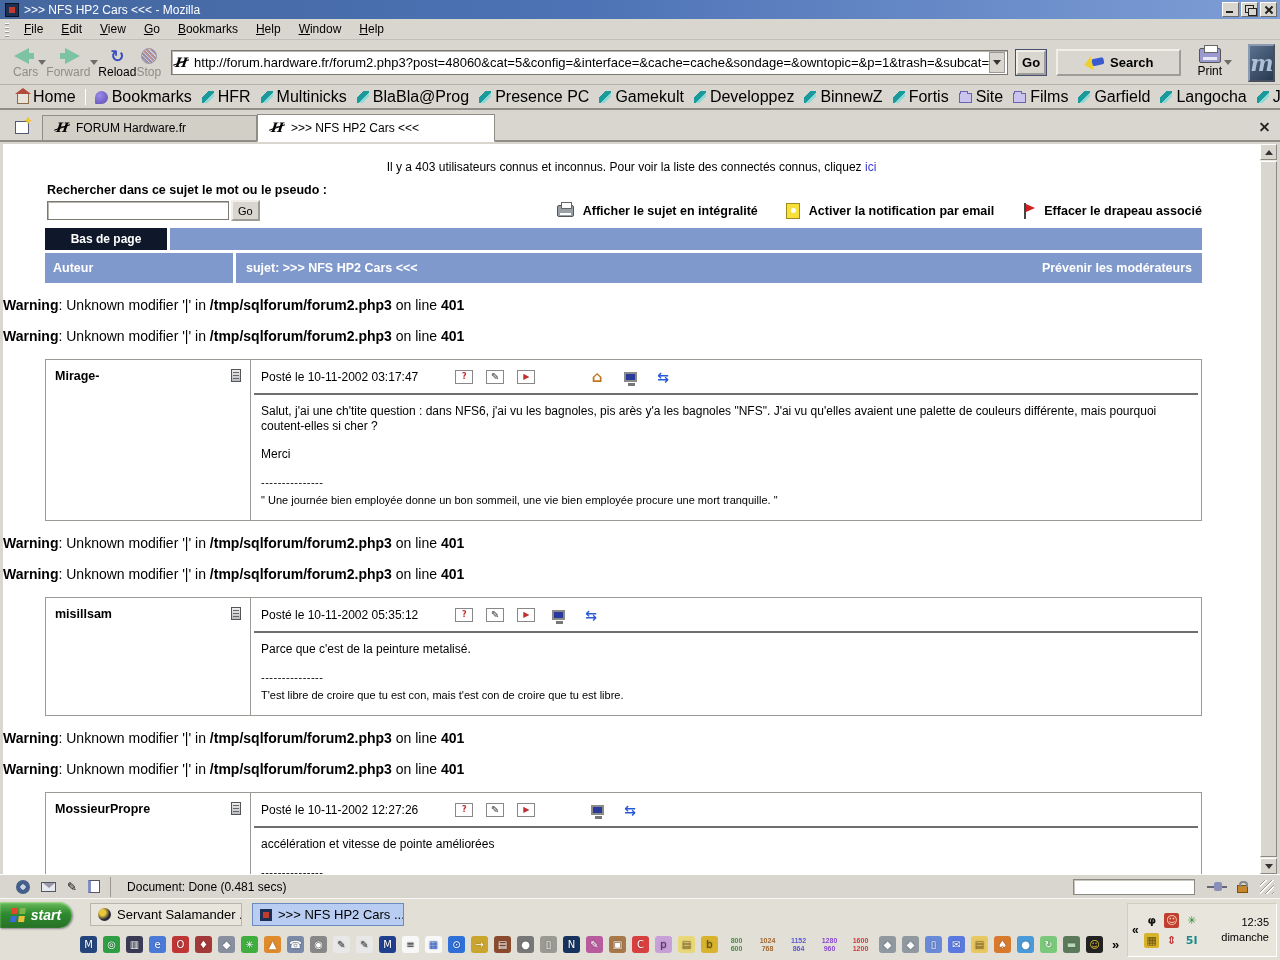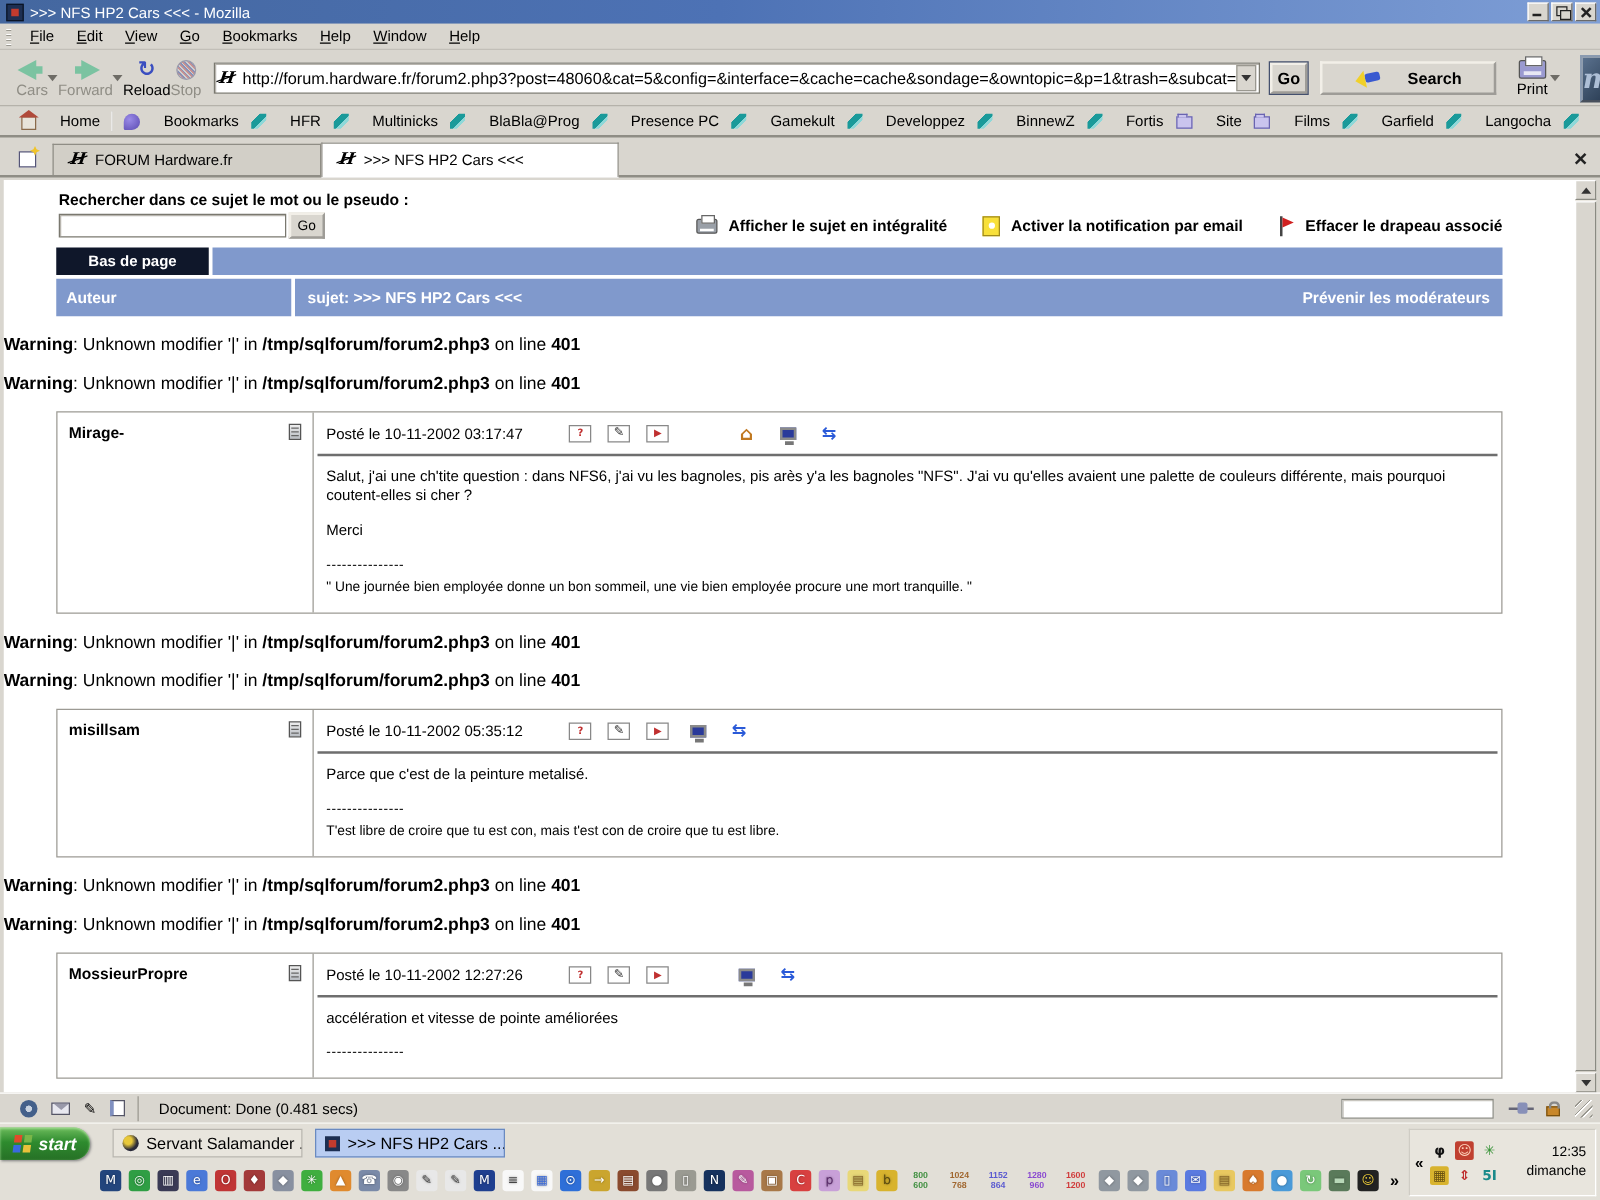--- a/index.html
+++ b/index.html
@@ -46,36 +46,36 @@
   .dd::after{content:"";border-left:4px solid transparent;border-right:4px solid transparent;border-top:5px solid #6e6c66}
   .urlwrap{flex:1;height:25px;background:#fff;border:1px solid #7a786f;box-shadow:inset 1px 1px 0 #b8b5ae;
     display:flex;align-items:center;margin:0 8px 0 10px;padding:0 2px}
   .hw-ic{width:15px;height:14px;font:italic bold 13px/14px "DejaVu Serif",serif;text-align:center;transform:skewX(-8deg);position:relative}
   .hw-ic::after{content:"";position:absolute;left:-1px;top:6px;width:16px;height:1px;background:#000;transform:rotate(-20deg)}
   .urltext{font-size:13px;white-space:nowrap;overflow:hidden;flex:1;margin-left:5px}
   .urldd{width:16px;height:21px;display:flex;align-items:center;justify-content:center;background:#d9d6cf;border:1px solid #9a9890}
   .urldd::after{content:"";border-left:4px solid transparent;border-right:4px solid transparent;border-top:5px solid #333}
   .gobtn{min-width:30px;height:25px;border:2px outset #f2efe8;background:#d9d6cf;outline:1px solid #44506e;
     font-weight:bold;font-size:13px;display:flex;align-items:center;justify-content:center;margin-right:10px}
-  .searchbtn{height:27px;border:2px outset #f2efe8;background:#d9d6cf;display:flex;align-items:center;gap:22px;
+  .searchbtn{height:27px;border:2px outset #f2efe8;background:#d9d6cf;display:flex;align-items:center;gap:6px;
     padding:0 26px;font-weight:bold;font-size:13px;margin-right:16px}
   .flash-ic{width:20px;height:13px;position:relative;transform:rotate(-12deg)}
   .flash-ic::before{content:"";position:absolute;left:8px;top:3px;width:12px;height:7px;background:#3a5ad0;border-radius:2px}
   .flash-ic::after{content:"";position:absolute;left:0;top:0;border-top:7px solid transparent;border-bottom:7px solid transparent;border-right:8px solid #f0d02a}
   .printgrp{display:flex;align-items:center;margin-right:12px}
   .printbtn{display:flex;flex-direction:column;align-items:center;font-size:12px;gap:1px}
   .printer-big{width:22px;height:15px;background:#9a9ad0;border:1px solid #555;border-radius:2px;position:relative}
   .printer-big::before{content:"";position:absolute;left:4px;top:-4px;width:12px;height:6px;background:#fff;border:1px solid #666}
   .printer-big::after{content:"";position:absolute;left:3px;bottom:2px;width:14px;height:3px;background:#e8e8f4}
   .mozlogo{width:48px;height:38px;margin-left:2px;border:2px outset #8a9ab0;display:flex;align-items:center;justify-content:center;
     background:linear-gradient(135deg,#5a718e,#27394f);color:#aebfd6;font:italic bold 22px/38px "DejaVu Serif",serif}
   
   #bmbar{position:absolute;top:86px;left:0;right:0;height:24px;background:#d9d6cf;display:flex;align-items:center;
     padding:0 4px;border-bottom:2px solid #8f8d85;overflow:hidden}
-  .bmitem{display:flex;align-items:center;gap:19px;font-size:12px;padding:2px 5px;white-space:nowrap}
+  .bmitem{display:flex;align-items:center;gap:4px;font-size:16px;padding:2px 5px;white-space:nowrap}
   .ic-home{width:12px;height:11px;background:#e8e4da;border:1px solid #8a6a4a;position:relative;margin-top:2px}
   .ic-home::before{content:"";position:absolute;left:-3px;top:-6px;border-left:8px solid transparent;border-right:8px solid transparent;border-bottom:6px solid #b04a3a}
   .ic-bird{width:13px;height:13px;border-radius:50% 50% 50% 10%;background:radial-gradient(circle at 35% 35%,#9a8ae8,#5a4ab0)}
   .ic-bm{width:12px;height:12px;background:linear-gradient(135deg,transparent 28%,#1a9a9a 28% 58%,#8fd8d8 58% 72%,transparent 72%)}
   .ic-folder{width:13px;height:10px;background:#cac4ee;border:1px solid #6a64b0;position:relative;margin-top:2px}
   .ic-folder::before{content:"";position:absolute;left:0;top:-3px;width:6px;height:2px;background:#cac4ee;border:1px solid #6a64b0;border-bottom:none}
   .bmsep{width:1px;height:16px;background:#9a9890;border-right:1px solid #fff;margin:0 4px}
   
   #tabbar{position:absolute;top:112px;left:0;right:0;height:30px;background:#d9d6cf;display:flex;align-items:flex-end;border-bottom:2px solid #8f8d85}
   .newtab{width:32px;height:24px;margin:0 4px 1px 6px;display:flex;align-items:center;justify-content:center}
@@ -343,20 +343,23 @@
   </div>
   <div class="tab active" data-interactable="true">
     <span class="hw-ic" data-interactable="false">H</span>
     <span data-interactable="false">&gt;&gt;&gt; NFS HP2 Cars &lt;&lt;&lt;</span>
   </div>
   <span class="x-ic" data-interactable="true"></span>
 </div>
 
 <div id="content" data-interactable="false">
   <div id="pagebody">
+    <div class="users-line" data-interactable="false">
+      <span>Il y a 403 utilisateurs connus et inconnus. Pour voir la liste des connectés connus, cliquez</span> <a class="ici" data-interactable="true">ici</a>
+    </div>
     <div class="search-label" data-interactable="false">Rechercher dans ce sujet le mot ou le pseudo :</div>
     <div class="controls-row">
       <div class="searchbox">
         <input data-interactable="true" style="">
         <button class="gobtn-s" data-interactable="true">Go</button>
       </div>
       <div class="actions">
         <span class="action" data-interactable="true">
             <i class="printer-ic" data-interactable="false"></i>
             <span>Afficher le sujet en intégralité</span>

